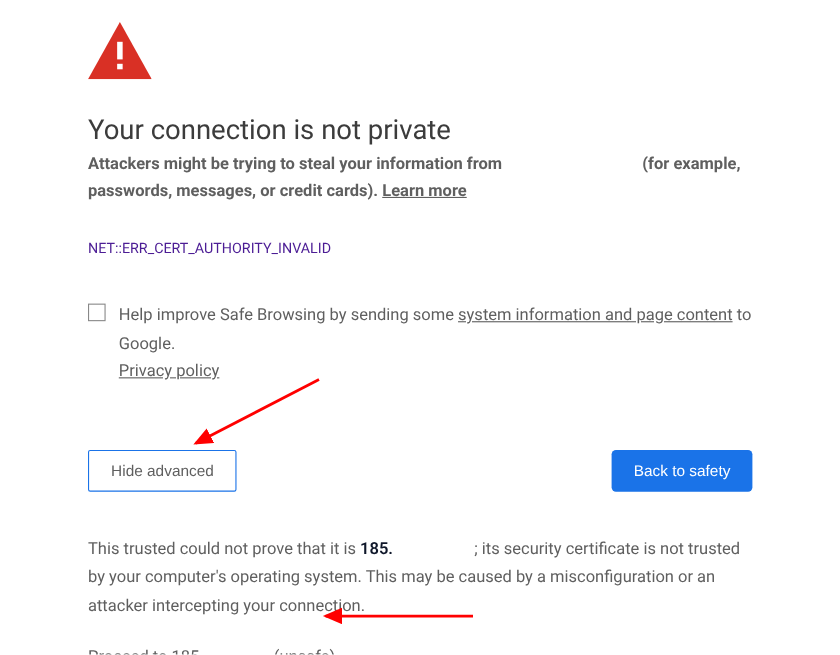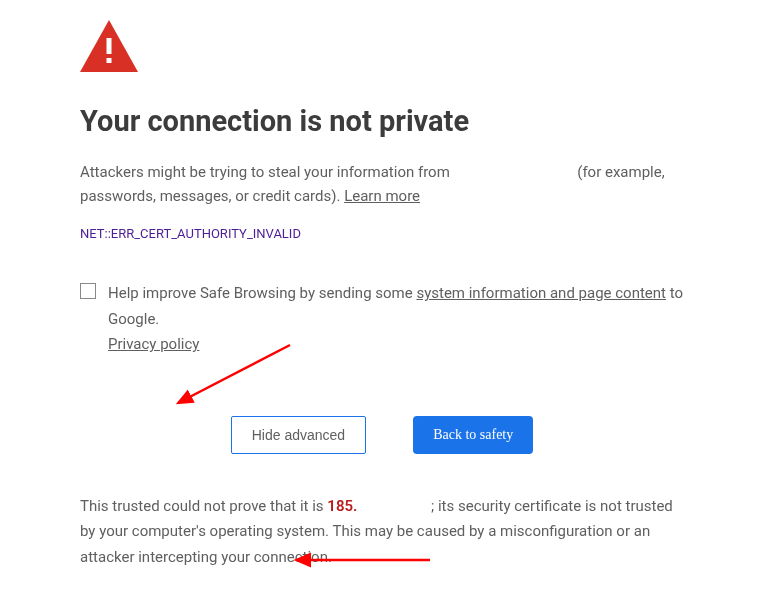--- a/index.html
+++ b/index.html
@@ -11,30 +11,31 @@
       color: #5f6368;
       position: relative;
     }
     .container {
       padding: 20px 80px 0 80px;
     }
     .warning-icon {
       margin-bottom: 28px;
     }
     .heading {
-      font-size: 29px;
-      font-weight: 700;
+      font-size: 25px;
+      font-weight: 400;
       color: #3c3c3c;
-      margin-bottom: 22px;
+      margin-bottom: 4px;
     }
     .body-text {
       font-size: 15px;
       line-height: 1.6;
       color: #5f5f5f;
-      margin-bottom: 18px;
+      margin-bottom: 34px;
+      font-weight: bold;
     }
     .body-text a, .link {
       color: #5f5f5f;
       text-decoration: underline;
       cursor: pointer;
     }
     .error-code {
       font-size: 13px;
       color: #4c1d95;
       margin-bottom: 40px;
@@ -53,21 +54,21 @@
       margin-top: 2px;
       flex-shrink: 0;
     }
     .optin-text {
       font-size: 15px;
       color: #5f5f5f;
       line-height: 1.7;
     }
     .button-row {
       display: flex;
-      justify-content: center;
+      justify-content: space-between;
       align-items: center;
       margin-bottom: 40px;
       gap: 47px;
     }
     .btn-secondary {
       border: 1px solid #1a73e8;
       background: #ffffff;
       color: #5f5f5f;
       font-size: 14px;
       padding: 10px 20px;
@@ -75,35 +76,34 @@
       cursor: pointer;
     }
     .btn-primary {
       border: none;
       background: #1a73e8;
       color: #ffffff;
       font-size: 14px;
       padding: 11px 20px;
       border-radius: 4px;
       cursor: pointer;
-      font-family: Liberation Serif, serif;
     }
     .advanced-text {
       font-size: 15px;
       color: #5f5f5f;
       line-height: 1.7;
       margin-bottom: 24px;
     }
     .proceed-link {
       font-size: 15px;
       color: #5f5f5f;
       text-decoration: underline;
       cursor: pointer;
     }
-    .bold { font-weight: 600; color:#b91c1c; }
+    .bold { font-weight: 600; color:#0f172a; }
     .annot { position: absolute; pointer-events: none; }
   </style>
 </head>
 <body>
 
 <div class="container">
 
   <div class="warning-icon">
     <svg width="58" height="52" viewBox="0 0 58 52">
       <polygon points="29,0 58,52 0,52" fill="#d93025"></polygon>

